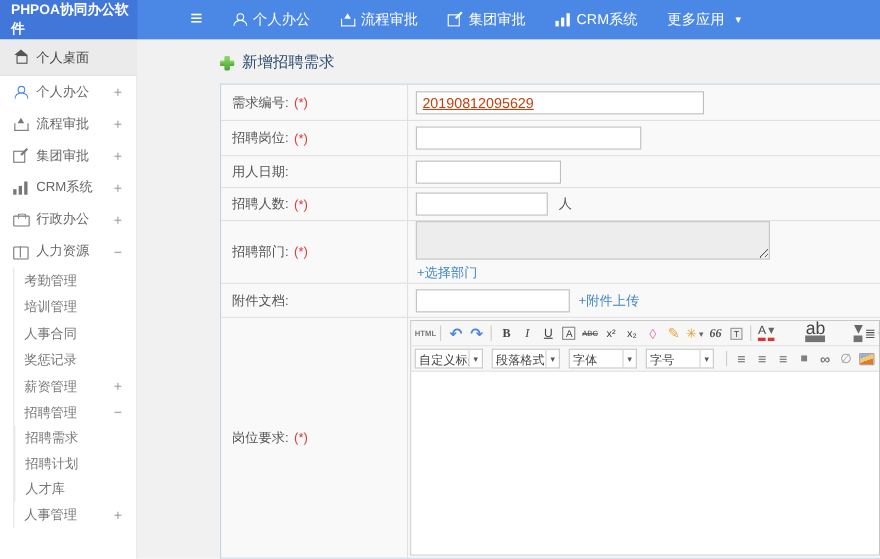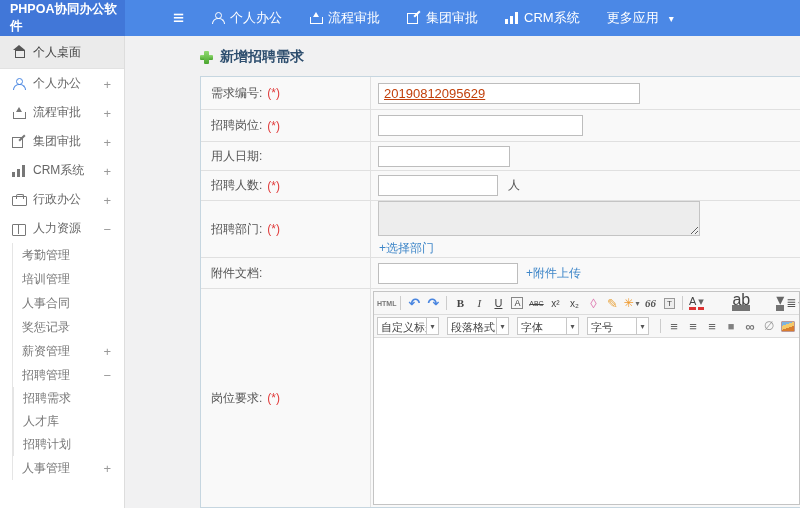--- a/index.html
+++ b/index.html
@@ -71,21 +71,21 @@
 
   
   .main { position:absolute; left:125px; top:36px; width:675px; height:472px;
     background:#f1f1f2; display:flex; flex-direction:column; }
   .page-title { display:flex; align-items:center; padding:12px 0 10px 75px; }
   .plus-ic { position:relative; width:13px; height:13px; margin-right:7px; }
   .plus-ic::before { content:""; position:absolute; left:0; top:4px; width:13px; height:5px;
     background:linear-gradient(#90da70,#4aa52f); border-radius:1px; }
   .plus-ic::after { content:""; position:absolute; left:4px; top:0; width:5px; height:13px;
     background:linear-gradient(#90da70,#4aa52f); border-radius:1px; }
-  .page-title h1 { font-size:14px; color:#2f4f6f; font-weight:bold; }
+  .page-title h1 { font-size:14px; color:#2f4f6f; font-weight:normal; }
 
   .form-table { margin-left:75px; flex:1; display:flex; flex-direction:column;
     border:1px solid #c6d6e0; border-right:none; background:#f9f9f9; }
   .frow { display:flex; border-bottom:1px solid #e0e0e0; }
   .frow:last-child { border-bottom:none; flex:1; }
   .fl { width:170px; flex:none; display:flex; align-items:center; padding-left:10px;
     font-size:12px; color:#555; border-right:1px solid #e0e0e0; }
   .req { color:#e03c3c; margin-left:5px; }
   .fi { flex:1; display:flex; align-items:center; padding-left:7px; min-width:0; }
   .txt { height:21px; border:1px solid #bdbdbd; background:#fff; font-size:13px;
@@ -230,25 +230,25 @@
         <span class="tog" data-name="expand-icon">+</span>
       </div>
       <div class="s-sub" data-name="sidebar-item-recruitment">
         <span data-name="sidebar-item-label">招聘管理</span>
         <span class="tog" data-name="collapse-icon">−</span>
       </div>
       <div class="s-group2" data-name="sidebar-group-recruitment">
         <div class="s-sub" data-name="sidebar-item-recruit-demand">
           <span data-name="sidebar-item-label">招聘需求</span>
         </div>
+        <div class="s-sub" data-name="sidebar-item-recruit-plan">
+          <span data-name="sidebar-item-label">招聘计划</span>
+        </div>
         <div class="s-sub" data-name="sidebar-item-talent-pool">
           <span data-name="sidebar-item-label">人才库</span>
-        </div>
-        <div class="s-sub" data-name="sidebar-item-recruit-plan">
-          <span data-name="sidebar-item-label">招聘计划</span>
         </div>
       </div>
       <div class="s-sub" data-name="sidebar-item-personnel">
         <span data-name="sidebar-item-label">人事管理</span>
         <span class="tog" data-name="expand-icon">+</span>
       </div>
     </div>
   </aside>
 
   <main class="main" data-name="content-area">

